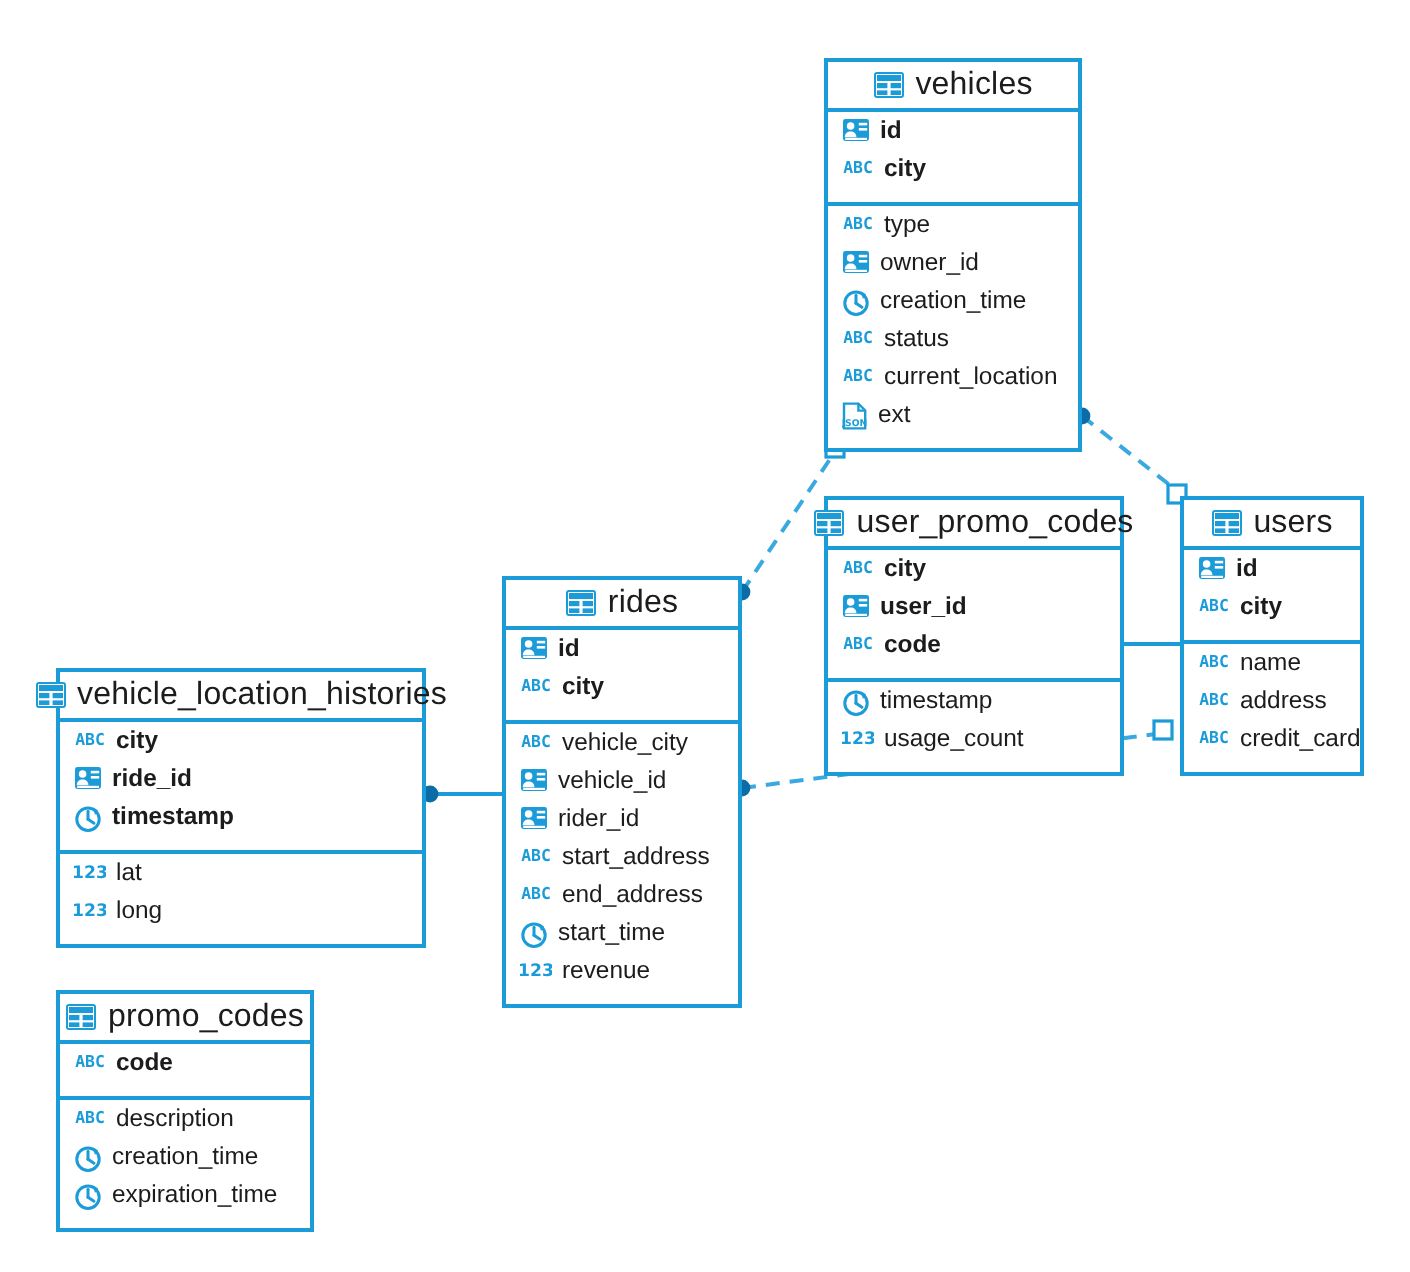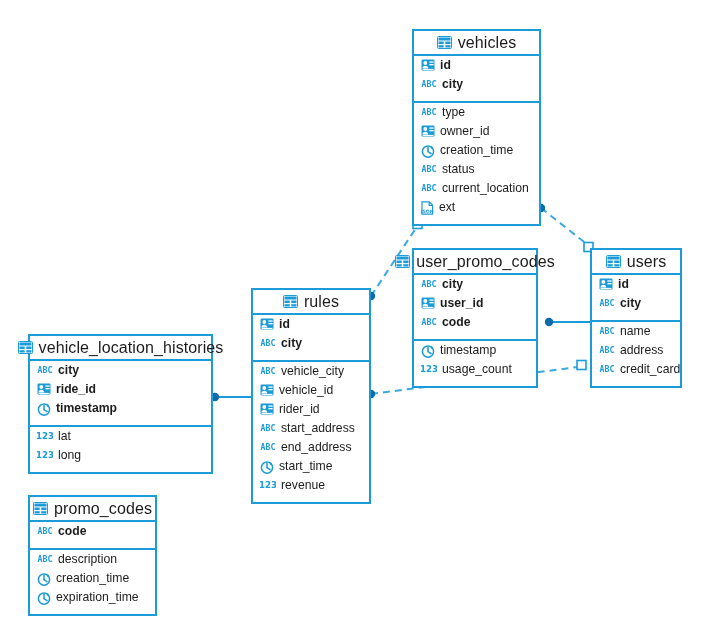--- a/index.html
+++ b/index.html
@@ -176,21 +176,21 @@
             <svg width="13" height="14" viewBox="0 0 13 14">
       <path d="M1 0.8h7.2l3.4 3.4V13.2H1z" fill="#fff" stroke="#1b9cd9" stroke-width="1.2"></path>
       <path d="M8.2 0.9v3.4h3.3" fill="none" stroke="#1b9cd9" stroke-width="1.2"></path>
       <text x="6.2" y="12.2" font-family="DejaVu Sans, sans-serif" font-size="4.6" font-weight="bold" fill="#1b9cd9" text-anchor="middle">JSON</text>
     </svg>
           </span>
           <span class="fname">ext</span>
         </div>
       </div>
     </div>
-    <div class="tbl" style="left: 412px; top: 248px; width: 126px;">
+    <div class="tbl" style="left: 412px; top: 248px; width: 150px;">
       <div class="tbl-header">
         <span class="ico">
           <svg width="15" height="13" viewBox="0 0 15 13">
       <rect x="0.5" y="0.5" width="14" height="12" rx="1" fill="#fff" stroke="#1b9cd9"></rect>
       <rect x="1.5" y="1.5" width="12" height="3" fill="#1b9cd9"></rect>
       <rect x="1.5" y="5.5" width="5.2" height="2.6" fill="#1b9cd9"></rect>
       <rect x="8.3" y="5.5" width="5.2" height="2.6" fill="#1b9cd9"></rect>
       <rect x="1.5" y="9.2" width="5.2" height="2.3" fill="#1b9cd9"></rect>
       <rect x="8.3" y="9.2" width="5.2" height="2.3" fill="#1b9cd9"></rect>
     </svg>
@@ -319,21 +319,21 @@
         <span class="ico">
           <svg width="15" height="13" viewBox="0 0 15 13">
       <rect x="0.5" y="0.5" width="14" height="12" rx="1" fill="#fff" stroke="#1b9cd9"></rect>
       <rect x="1.5" y="1.5" width="12" height="3" fill="#1b9cd9"></rect>
       <rect x="1.5" y="5.5" width="5.2" height="2.6" fill="#1b9cd9"></rect>
       <rect x="8.3" y="5.5" width="5.2" height="2.6" fill="#1b9cd9"></rect>
       <rect x="1.5" y="9.2" width="5.2" height="2.3" fill="#1b9cd9"></rect>
       <rect x="8.3" y="9.2" width="5.2" height="2.3" fill="#1b9cd9"></rect>
     </svg>
         </span>
-        <span class="tbl-title">rules</span>
+        <span class="tbl-title">rides</span>
       </div>
       <div class="sec pk">
         <div class="fld bold">
           <span class="ico">
             <svg width="14" height="12" viewBox="0 0 14 12">
       <rect x="0.5" y="0.5" width="13" height="11" rx="1.2" fill="#1b9cd9"></rect>
       <circle cx="4.3" cy="4" r="1.9" fill="#fff"></circle>
       <path d="M1.4 9.6c0-1.8 1.3-2.8 2.9-2.8s2.9 1 2.9 2.8z" fill="#fff"></path>
       <rect x="8.4" y="2.4" width="4.2" height="1.3" fill="#fff"></rect>
       <rect x="8.4" y="5" width="4.2" height="1.3" fill="#fff"></rect>

